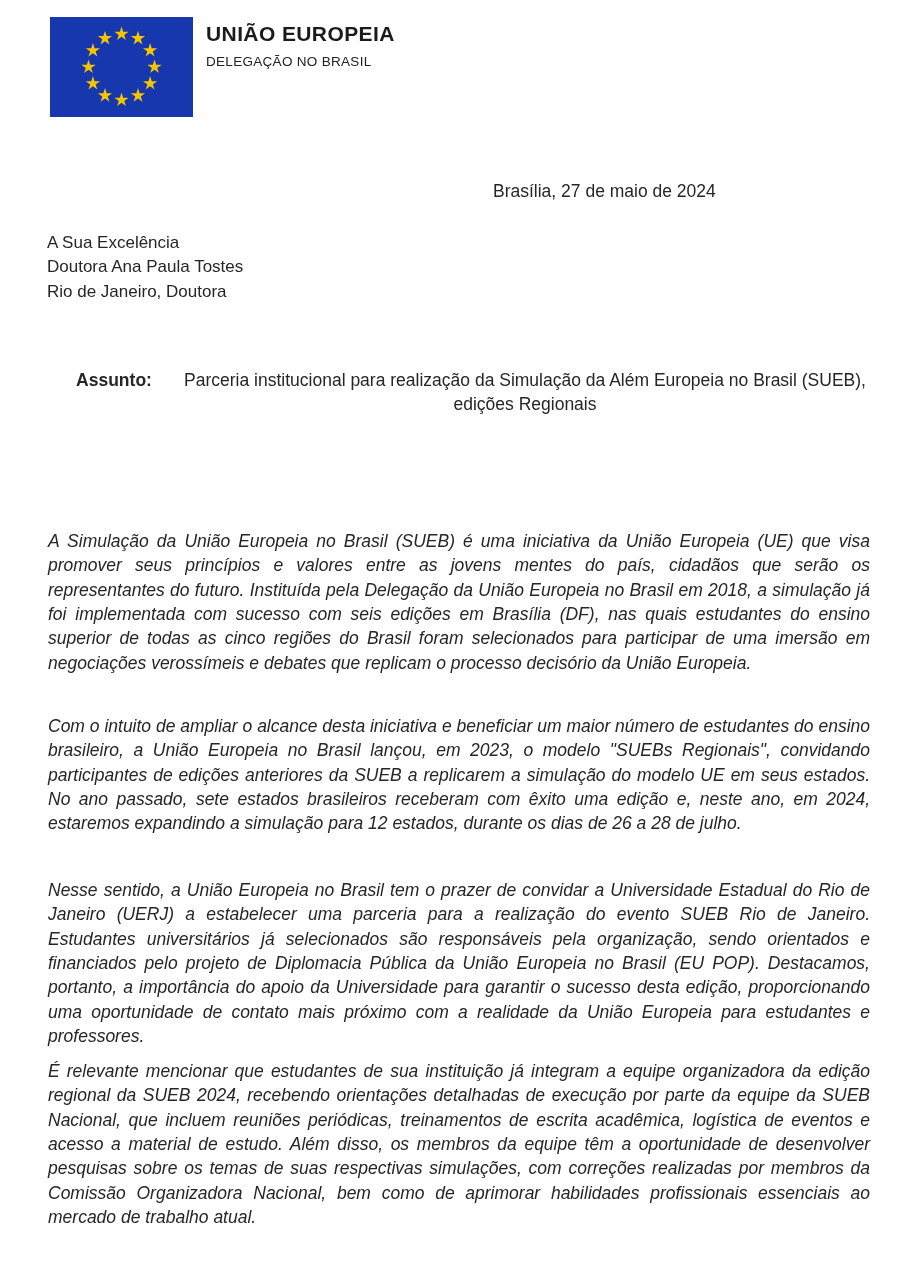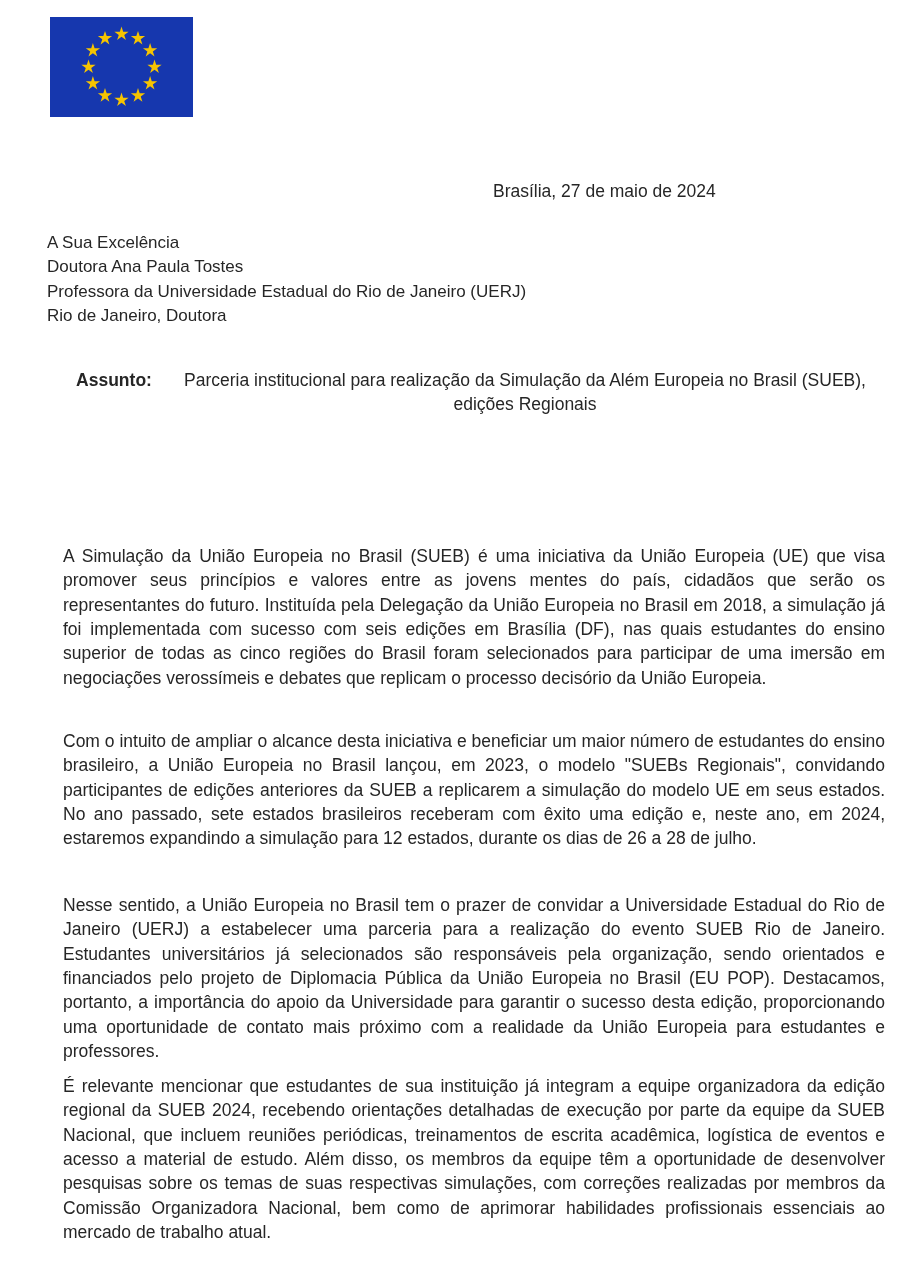--- a/index.html
+++ b/index.html
@@ -45,23 +45,24 @@
   }
   .subject-label { font-weight: bold; flex: 0 0 134px; }
   .subject-text  { flex: 1; }
 
   .salutation {
     position: absolute; left: 47px; top: 452px;
     font-size: 17.5px; line-height: 24.3px;
   }
 
   .para {
-    position: absolute; left: 47px; width: 822px; margin: 16px;
+    position: absolute; left: 47px; width: 822px; margin: 1px;
     font-size: 17.5px; line-height: 24.35px; text-align: justify;
     color: #262626;
+    font-style: italic;
   }
   .p1 { top: 528px; }
   .p2 { top: 713px; }
   .p3 { top: 877px; }
   .p4 { top: 1058px; }
 </style>
 </head>
 <body>
 
 <div class="page">
@@ -80,27 +81,30 @@
       <use href="#star" x="88" y="78.6"></use>
       <use href="#star" x="71.5" y="83"></use>
       <use href="#star" x="55" y="78.6"></use>
       <use href="#star" x="42.9" y="66.5"></use>
       <use href="#star" x="38.5" y="50"></use>
       <use href="#star" x="42.9" y="33.5"></use>
       <use href="#star" x="55" y="21.4"></use>
     </g>
   </svg>
 
+  <div class="org">
+    <div class="org-name">UNIÃO EUROPEIA</div>
+    <div class="org-sub">DELEGAÇÃO NO BRASIL</div>
+  </div>
 
   <div class="date">Brasília, 27 de maio de 2024</div>
 
   <div class="recipient">
     <div>A Sua Excelência</div>
     <div>Doutora Ana Paula Tostes</div>
-    <div>Professora da Universidade Estadual do Rio de Janeiro (UERJ)</div>
     <div>Rio de Janeiro, Doutora</div>
   </div>
 
   <div class="subject">
     <span class="subject-label">Assunto:</span>
     <span class="subject-text">Parceria institucional para realização da Simulação da Além Europeia no Brasil (SUEB), edições Regionais</span>
   </div>
 
 
   <p class="para p1">A Simulação da União Europeia no Brasil (SUEB) é uma iniciativa da União Europeia (UE) que visa promover seus princípios e valores entre as jovens mentes do país, cidadãos que serão os representantes do futuro. Instituída pela Delegação da União Europeia no Brasil em 2018, a simulação já foi implementada com sucesso com seis edições em Brasília (DF), nas quais estudantes do ensino superior de todas as cinco regiões do Brasil foram selecionados para participar de uma imersão em negociações verossímeis e debates que replicam o processo decisório da União Europeia.</p>

